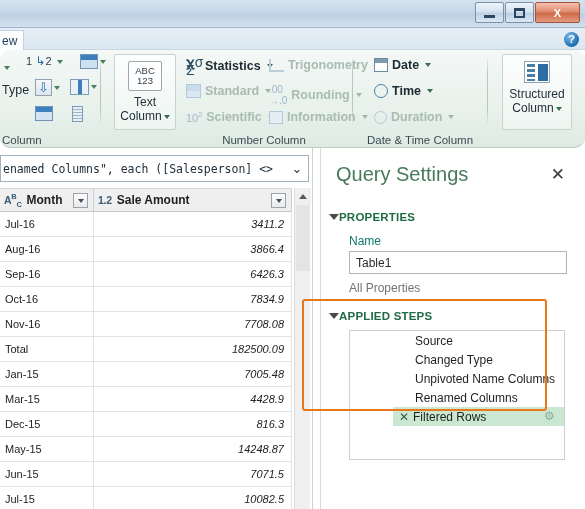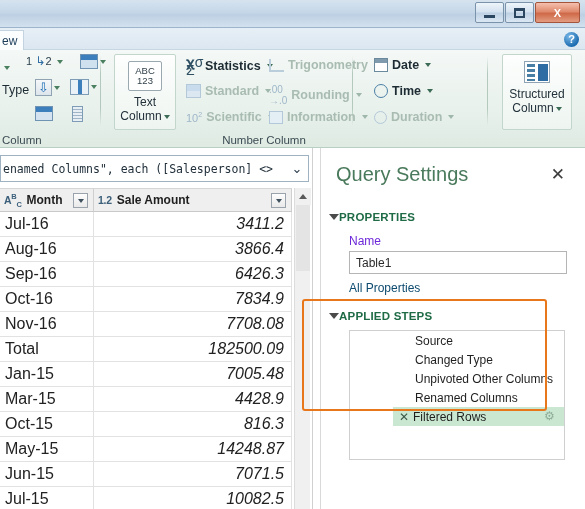--- a/index.html
+++ b/index.html
@@ -56,20 +56,21 @@
     color: #fff; font-size: 11px; font-weight: bold;
     display: flex; align-items: center; justify-content: center;
     line-height: 1;
   }
 
   
   .ribbon {
     position: absolute; left: 0; top: 50px; width: 585px; height: 98px;
     background: linear-gradient(to bottom,#f4f8f6 0%,#e8f1ec 62%,#dfeae3 100%);
     border-bottom: 1px solid #b9cfc3;
+    border-radius: 11px;
   }
   .rgroup { position: absolute; top: 0; height: 98px; }
   .rgroup-label {
     position: absolute; bottom: 2px; width: 100%; text-align: center;
     font-size: 11.5px; color: #3b4b52;
   }
   .rsep {
     position: absolute; top: 6px; width: 1px; height: 70px;
     background: linear-gradient(to bottom, rgba(150,175,160,0), #b3c9bd 25%, #b3c9bd 75%, rgba(150,175,160,0));
   }
@@ -133,21 +134,21 @@
   .typeico .sup { font-size: 7.5px; vertical-align: super; }
   .typeico .sub { font-size: 7.5px; vertical-align: sub; }
   .filter-btn {
     position: absolute; right: 5px; top: 4px; width: 15px; height: 15px;
     border: 1px solid #9aa3ac; background: linear-gradient(to bottom,#fdfdfd,#e9e9e9);
     display: flex; align-items: center; justify-content: center;
   }
   .filter-btn i { width:0;height:0;border-left:3.5px solid transparent;border-right:3.5px solid transparent;border-top:4px solid #40515e; display:block;}
 
   .grow { display: flex; height: 25px; border-bottom: 1px solid #e2e2e2; }
-  .grow .cell { display: flex; align-items: center; font-size: 16px; color: #222; border-right: 1px solid #e2e2e2; }
+  .grow .cell { display: flex; align-items: center; font-size: 11px; color: #222; border-right: 1px solid #e2e2e2; }
   .grow .c0 { width: 94px; padding-left: 5px; }
   .grow .c1 { width: 198px; justify-content: flex-end; padding-right: 7px; font-style: italic; }
 
   .vscroll {
     position: absolute; left: 294px; top: 188px; width: 16px; height: 321px;
     background: #f0f0f0; border-left: 1px solid #dcdcdc;
   }
   .vscroll .arrow-up {
     width: 16px; height: 17px; display: flex; align-items: center; justify-content: center;
     background: #f0f0f0;
@@ -326,20 +327,21 @@
       <div class="menu-row" style="left:14px;top:34px;">
         <span class="ico" style="width:14px;height:14px;display:inline-block;border:1.5px solid #4a7fa5;border-radius:50%;"></span>
         <span class="t">Time</span>
           <span class="caret dk"></span>
       </div>
       <div class="menu-row" style="left:14px;top:60px;">
         <span class="ico" style="width:13px;height:13px;display:inline-block;border:1.5px solid #b3c8d8;border-radius:50%;"></span>
         <span class="t dis">Duration</span>
           <span class="caret gray"></span>
       </div>
+      <div class="rgroup-label">Date &amp; Time Column</div>
     </div>
 
     <div class="rsep" style="left:487px;"></div>
 
     <div class="rgroup" style="left:494px; width:84px;">
       <div class="bigbtn" style="left:8px;width:70px;">
         <span class="ico" style="width:26px;height:22px;border:1px solid #8fa3b2;background:#fff;display:inline-block;position:relative;">
           <span style="position:absolute;left:2px;top:2px;width:8px;height:17px;background:repeating-linear-gradient(to bottom,#4a7fa5 0 3px,#fff 3px 5px);"></span>
           <span style="position:absolute;left:13px;top:2px;width:10px;height:17px;background:#2e6da4;"></span>
         </span>
@@ -404,21 +406,21 @@
         </div>
         <div class="grow">
           <div class="cell c0">Jan-15</div>
           <div class="cell c1">7005.48</div>
         </div>
         <div class="grow">
           <div class="cell c0">Mar-15</div>
           <div class="cell c1">4428.9</div>
         </div>
         <div class="grow">
-          <div class="cell c0">Oct-15</div>
+          <div class="cell c0">Dec-15</div>
           <div class="cell c1">816.3</div>
         </div>
         <div class="grow">
           <div class="cell c0">May-15</div>
           <div class="cell c1">14248.87</div>
         </div>
         <div class="grow">
           <div class="cell c0">Jun-15</div>
           <div class="cell c1">7071.5</div>
         </div>
@@ -438,41 +440,41 @@
 
   <div class="qpane">
     <div class="qtitle">Query Settings</div>
     <div class="qclose">✕</div>
 
     <div class="sec-head" style="top:63px;">
       <span class="tri"></span>
       <span>PROPERTIES</span>
     </div>
 
-    <div style="position:absolute;left:28px;top:86px;font-size:12px;color:#6d28d9;">Name</div>
+    <div style="position:absolute;left:28px;top:86px;font-size:12px;color:#0f766e;">Name</div>
 
     <div style="position:absolute;left:28px;top:103px;width:218px;height:23px;border:1px solid #b5b5b5;background:#fff;display:flex;align-items:center;padding-left:6px;font-size:12px;color:#2a2a2a;">Table1</div>
 
-    <div style="position:absolute;left:28px;top:133px;font-size:12px;color:#0c4a6e;">All Properties</div>
+    <div style="position:absolute;left:28px;top:133px;font-size:12px;color:#737373;">All Properties</div>
 
     <div class="sec-head" style="top:162px;">
       <span class="tri"></span>
       <span>APPLIED STEPS</span>
     </div>
 
     <div class="steps-box">
       <div id="steps">
           <div class="step">
             <span>Source</span>
           </div>
           <div class="step">
             <span>Changed Type</span>
           </div>
           <div class="step">
-            <span>Unpivoted Other Columns</span>
+            <span>Unpivoted Name Columns</span>
           </div>
           <div class="step">
             <span>Renamed Columns</span>
           </div>
           <div class="step active">
             <span class="xdel">✕</span>
             <span>Filtered Rows</span>
             <span class="gear">⚙</span>
           </div>
         </div>

